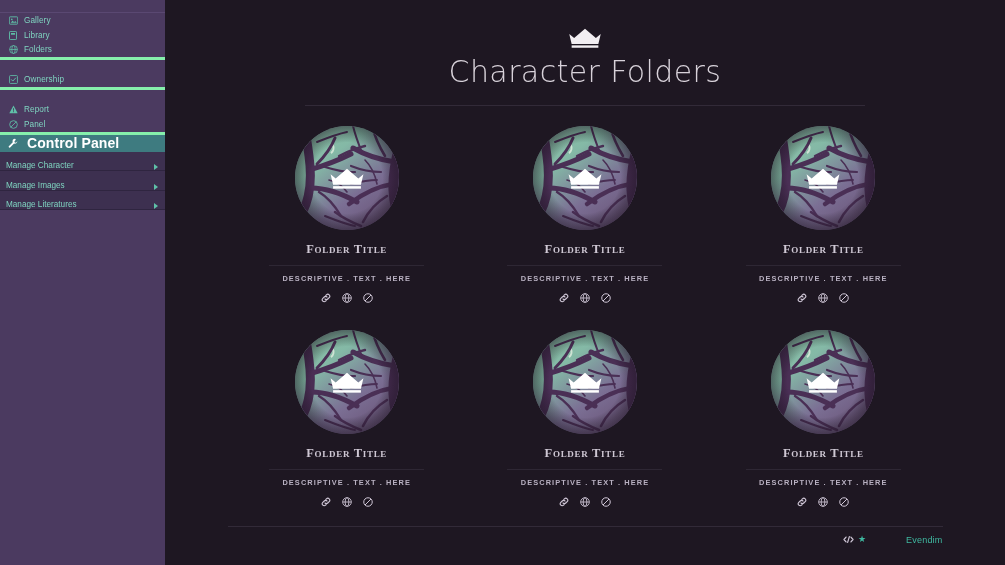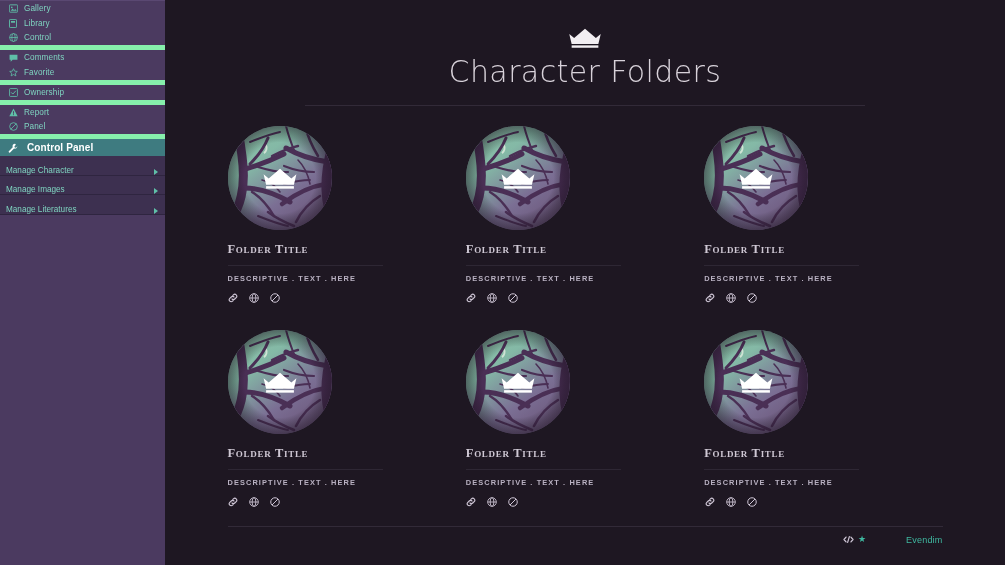--- a/index.html
+++ b/index.html
@@ -18,21 +18,22 @@
   
   #sidebar {
     position: absolute;
     left: 0; top: 0;
     width: 165px;
     height: 565px;
     background: #4b3a60;
     box-sizing: border-box;
   }
   .nav-group {
-    border-bottom: 5px solid #86efac;
+    border-bottom: 3px solid #86efac;
+    margin-top: 12px;
   }
   .nav-group:first-child { border-top: 1px solid #5a4872; }
   .nav-item {
     height: 14.8px;
     display: flex;
     align-items: center;
     padding-left: 6px;
     box-sizing: border-box;
     cursor: pointer;
   }
@@ -56,21 +57,21 @@
 
   
   .nav-item.active {
     background: #3e7b80;
     height: 17px;
   }
   .nav-item.active .nav-icon { color: #ffffff; }
   .nav-item.active .nav-label {
     color: #ffffff;
     font-weight: bold;
-    font-size: 10px;
+    font-size: 14px;
     margin-left: 7px;
   }
 
   
   .manage-item {
     height: 19.5px;
     background: #3d3050;
     border-bottom: 1px solid #2f2540;
     display: flex;
     align-items: flex-end;
@@ -127,20 +128,21 @@
     display: grid;
     grid-template-columns: repeat(3, 1fr);
     row-gap: 26px;
     padding: 20px 0 0 0;
     width: 715px;
     margin: 0 auto;
   }
   .folder-card {
     display: flex;
     flex-direction: column;
+    align-items: center;
     cursor: pointer;
   }
 
   .thumb-wrap {
     width: 104px;
     height: 104px;
     border-radius: 50%;
     overflow: hidden;
     position: relative;
     background: #2b2436;
@@ -244,42 +246,24 @@
       <span class="nav-label">Library</span>
     </div>
     <div class="nav-item">
       <span class="nav-icon">
         <svg width="9" height="9" viewBox="0 0 16 16" fill="none" stroke="currentColor" stroke-width="1.4">
             <circle cx="8" cy="8" r="7"></circle>
             <ellipse cx="8" cy="8" rx="3" ry="7"></ellipse>
             <line x1="1" y1="8" x2="15" y2="8"></line>
           </svg>
       </span>
-      <span class="nav-label">Control</span>
+      <span class="nav-label">Folders</span>
     </div>
   </div>
 
-  <div class="nav-group">
-    <div class="nav-item">
-      <span class="nav-icon">
-        <svg width="9" height="8" viewBox="0 0 16 14" fill="currentColor">
-            <path d="M1 1h14v9H6.5L3 13.5V10H1z"></path>
-          </svg>
-      </span>
-      <span class="nav-label">Comments</span>
-    </div>
-    <div class="nav-item">
-      <span class="nav-icon">
-        <svg width="9" height="9" viewBox="0 0 16 16" fill="none" stroke="currentColor" stroke-width="1.4" stroke-linejoin="round">
-            <path d="M8 1.2l2 4.4 4.8.5-3.6 3.2 1 4.7L8 11.6 3.8 14l1-4.7L1.2 6.1l4.8-.5z"></path>
-          </svg>
-      </span>
-      <span class="nav-label">Favorite</span>
-    </div>
-  </div>
 
   <div class="nav-group">
     <div class="nav-item">
       <span class="nav-icon">
         <svg width="9" height="9" viewBox="0 0 16 16" fill="none" stroke="currentColor" stroke-width="1.5">
             <rect x="1" y="1" width="14" height="14" rx="1.5"></rect>
             <path d="M4.2 8.2l2.6 2.6 5-5.4" stroke-width="1.7" stroke-linecap="round" stroke-linejoin="round"></path>
           </svg>
       </span>
       <span class="nav-label">Ownership</span>

